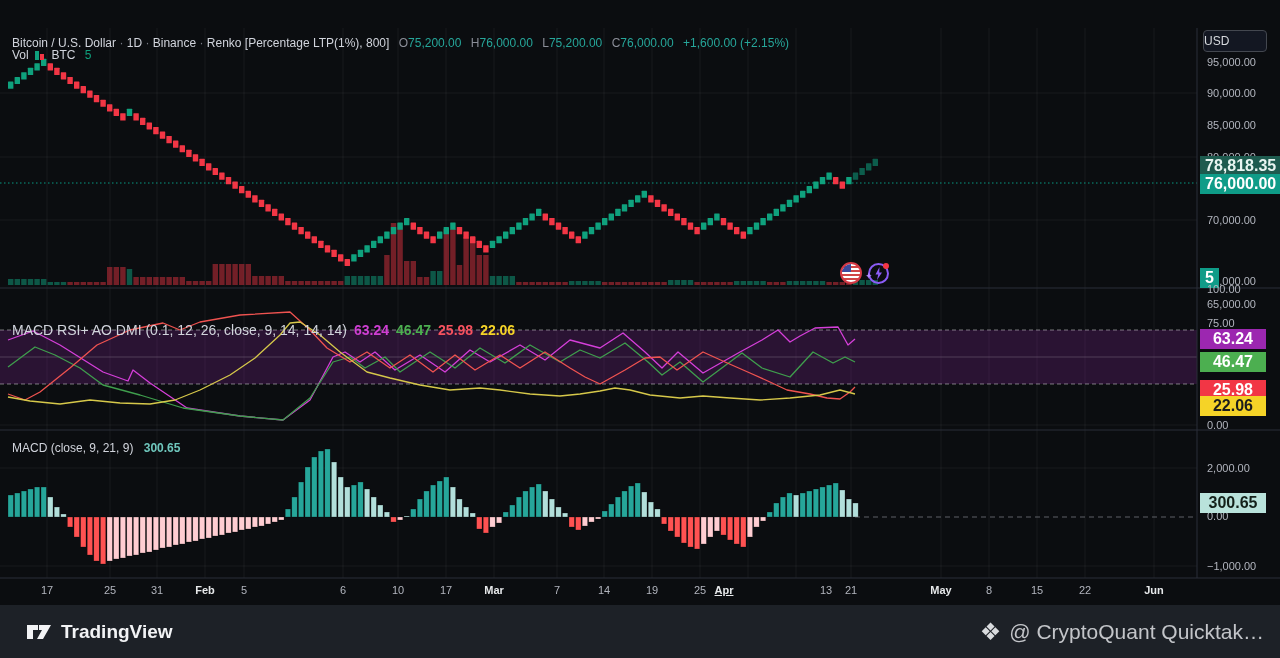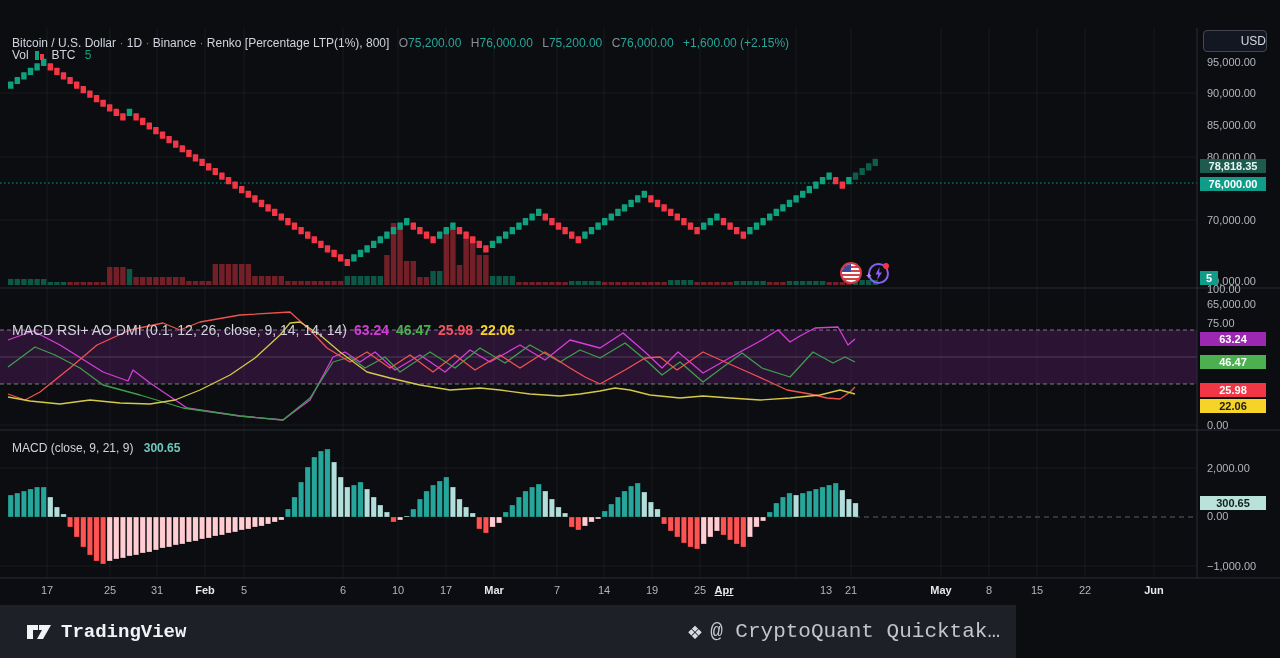--- a/index.html
+++ b/index.html
@@ -22,41 +22,41 @@
   .p2hdr { left:12px; top:294px; font-size:14px;margin-top:28px; }
   .p3hdr { left:12px; top:441px; font-size:12px; }
   .ind-val { margin-left:7px; font-weight:bold; }
   .mini-icon { display:inline-block; width:10px; height:9px; position:relative; top:1px; margin:0 3px; }
   .mini-icon i { position:absolute; bottom:0; width:4px; }
   .mini-icon .g { left:0; height:9px; background:#0fa17d; }
   .mini-icon .r { left:5px; height:6px; background:#f23645; }
 
   .usd-btn { position:absolute; left:1203px; top:30px; width:64px; height:22px;
              border:1px solid #43474f; border-radius:4px; background:#131722;
-             color:#d6d9dd; font-size:12px; text-align:right; line-height:20px; }
+             color:#d6d9dd; font-size:12px; text-align:left; line-height:20px; }
 
   .axis-label { position:absolute; left:1207px; color:#b2b5be; font-size:11px; transform:translateY(-50%); }
   .axis-badge { position:absolute; left:1200px; min-width:66px; padding:1px 5px; border-radius:0;
-                font-size:11px; font-weight:bold; text-align:center; transform:translateY(-50%); }
+                font-size:16px; font-weight:bold; text-align:center; transform:translateY(-50%); }
 
   .time-label { position:absolute; top:584px; color:#b2b5be; font-size:11px; transform:translateX(-50%); }
   .time-label.bold { color:#e6e8ea; font-weight:bold; }
 
   .flag-icon { position:absolute; left:840px; top:262px; width:22px; height:22px; border-radius:50%;
                border:2px solid #d63a47; overflow:hidden;
                background:repeating-linear-gradient(#fff 0 2px, #d04545 2px 4px); }
   .flag-icon .canton { position:absolute; left:0; top:0; width:9px; height:8px; background:#3b4a9e; }
   .event-icon { position:absolute; left:868px; top:263px; width:21px; height:21px; border-radius:50%;
                 border:2px solid #8b5cf6; }
   .event-icon .dot { position:absolute; right:-2px; top:-2px; width:6px; height:6px;
                      border-radius:50%; background:#f23645; }
   .event-icon .star { position:absolute; left:-5px; bottom:1px; color:#b388ff; font-size:9px; }
 
-  .footer { position:absolute; left:0; top:605px; width:1016px; height:53px; background:#1d2127;
-            display:flex; align-items:center; justify-content:space-between; padding:0 16px 0 26px;font-family:Liberation Mono, monospace; }
+  .footer { position:absolute; left:0; top:605px; width:1280px; height:53px; background:#1d2127;
+            display:flex; align-items:center; justify-content:space-between; padding:0 16px 0 26px; }
   .brand { display:flex; align-items:center; gap:9px; color:#f2f3f5; font-size:19px; font-weight:bold; }
   .attrib { display:flex; align-items:center; gap:8px; color:#c3c5c9; font-size:21px; }
   .binance-glyph { font-size:24px; color:#d9dbde; }
 </style>
 </head>
 <body>
 
 <div id="stage">
 
   <svg id="chart-svg" viewBox="0 0 1280 658">

